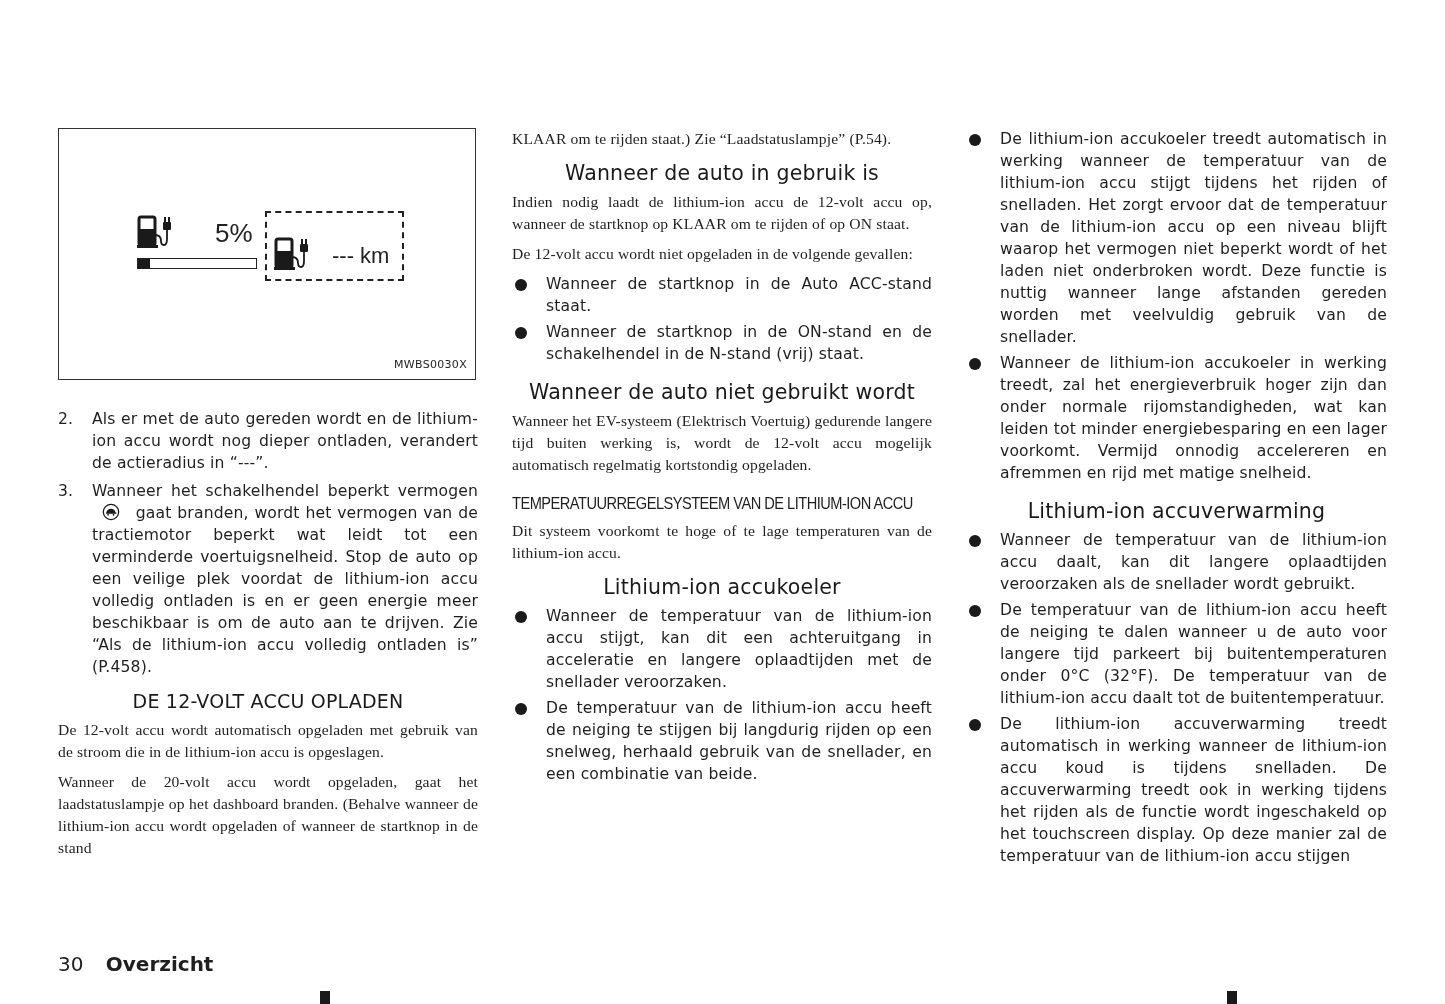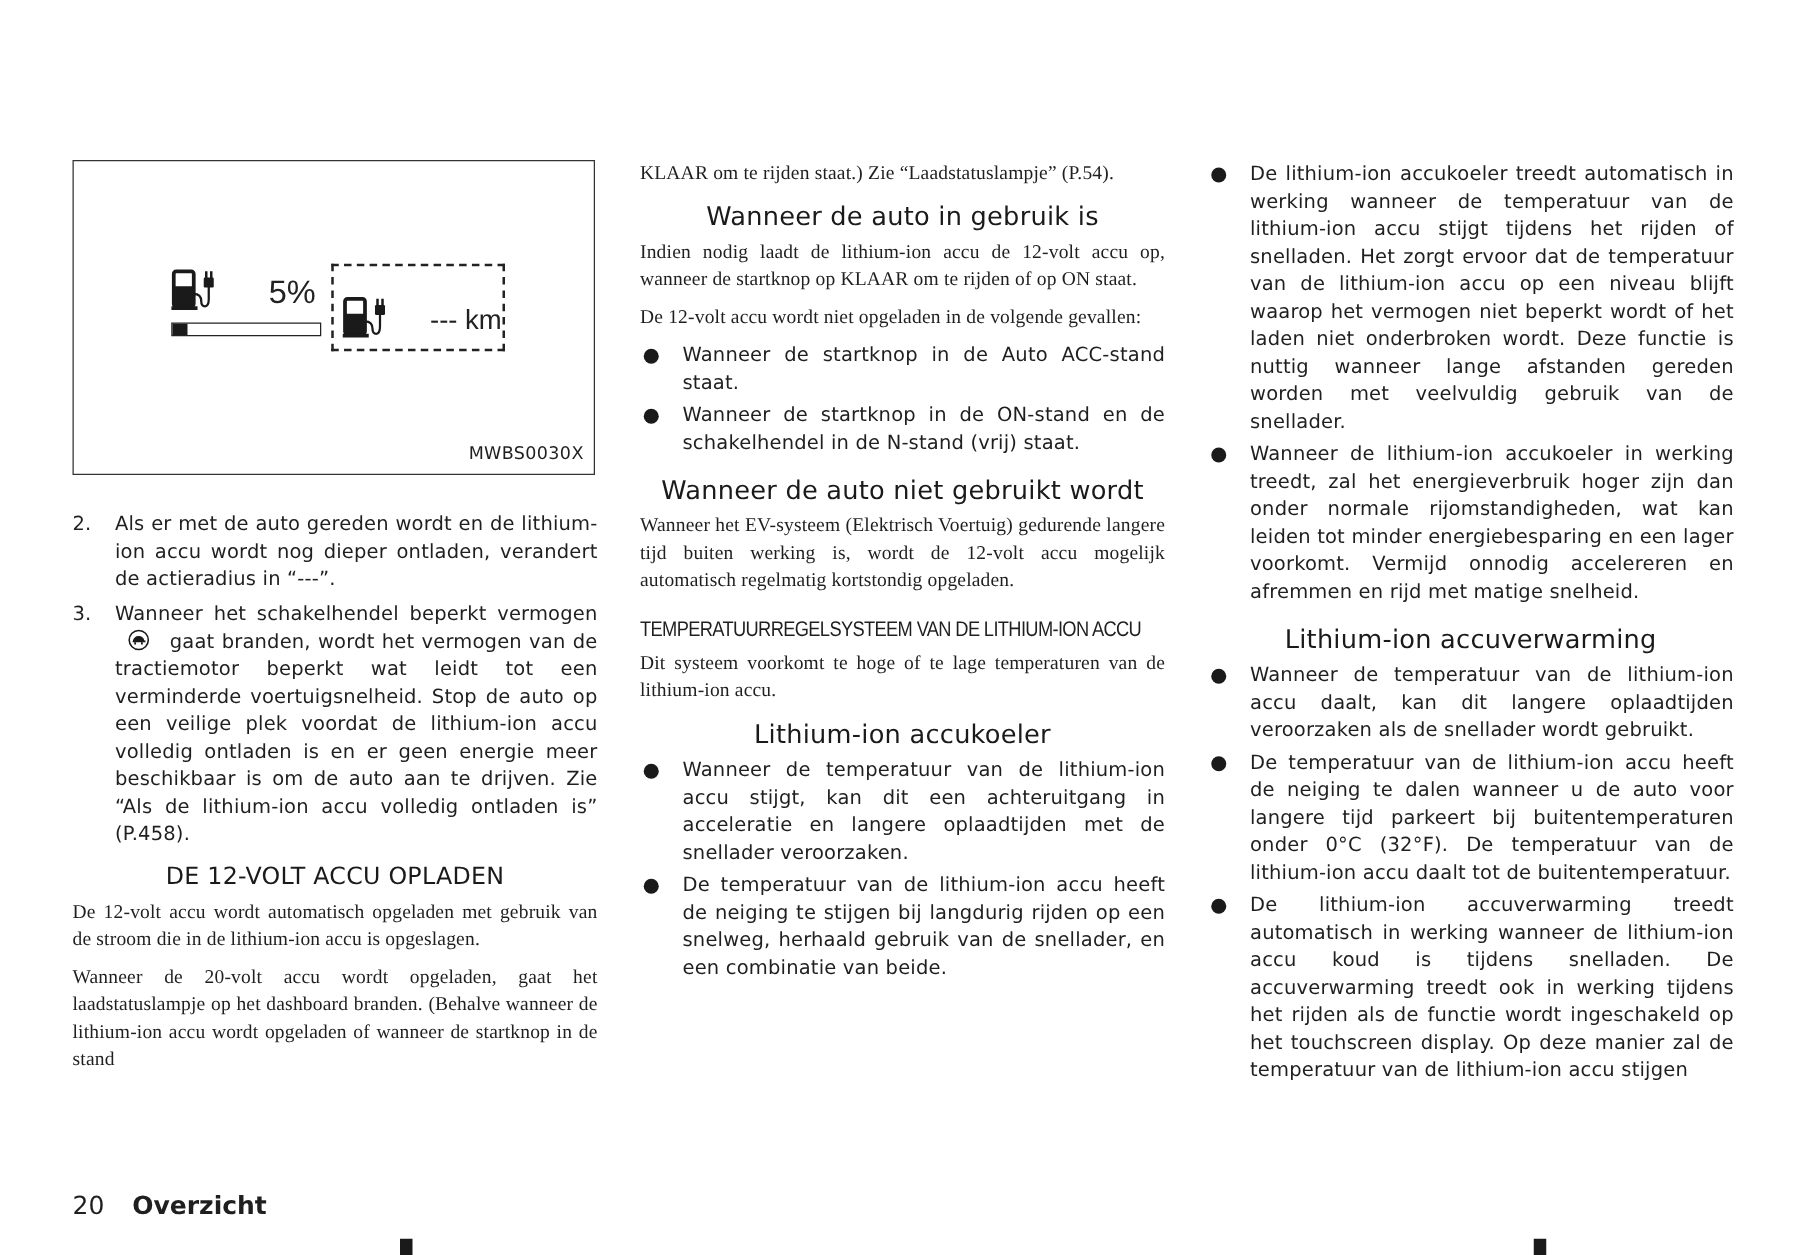--- a/index.html
+++ b/index.html
@@ -35,39 +35,39 @@
   }
   .num-item { position: relative; padding-left: 34px; margin-bottom: 6px; }
   .num-label { position: absolute; left: 0; top: 0; font-size: 15.6px; line-height: 22px; }
 
   
   .figure {
     position: relative; width: 418px; height: 252px; border: 1.5px solid #333;
     box-sizing: border-box; margin-bottom: 28px;
   }
   .fig-code {
-    position: absolute; right: 8px; bottom: 8px; font-size: 14px; letter-spacing: 0.3px;
+    position: absolute; right: 8px; bottom: 8px; font-size: 11px; letter-spacing: 0.3px;
   }
   .pump { position: absolute; }
   .pct {
     position: absolute; left: 156px; top: 89px; font-size: 26px;
     font-family: "Liberation Sans", sans-serif; color: #222;
   }
   .bar {
     position: absolute; left: 78px; top: 129px; width: 120px; height: 11px;
     border: 1.5px solid #222; box-sizing: border-box; background: #fff;
   }
   .bar-fill { height: 100%; background: #1a1a1a; }
   .dashbox {
     position: absolute; left: 206px; top: 82px; width: 139px; height: 70px;
     border: 2px dashed #222; box-sizing: border-box;
   }
   .km {
     position: absolute; left: 273px; top: 114px; font-size: 22px;
-    font-family: "Liberation Sans", sans-serif; color: #222; margin-left: 12px;
+    font-family: "Liberation Sans", sans-serif; color: #222;
   }
 
   .turtle-icon {
     display: inline-block; vertical-align: middle; width: 18px; height: 18px;
     margin: -4px 10px 0 10px;
   }
 
   .footer {
     position: absolute; left: 58px; top: 951px; font-size: 20px; line-height: 26px;
   }
@@ -187,17 +187,17 @@
         <p class="li-text">De temperatuur van de lithium-ion accu heeft de neiging te dalen wanneer u de auto voor langere tijd parkeert bij buitentemperaturen onder 0°C (32°F). De temperatuur van de lithium-ion accu daalt tot de buitentemperatuur.</p>
       </li>
     <li class="bullet-item">
         <span class="bullet-dot"></span>
         <p class="li-text">De lithium-ion accuverwarming treedt automatisch in werking wanneer de lithium-ion accu koud is tijdens snelladen. De accuverwarming treedt ook in werking tijdens het rijden als de functie wordt ingeschakeld op het touchscreen display. Op deze manier zal de temperatuur van de lithium-ion accu stijgen</p>
       </li>
   </ul>
 </div>
 
 <div class="footer">
-  <span class="pg">20</span>
+  <span class="pg">30</span>
   <span class="title">Overzicht</span>
 </div>
 <div class="crop-mark" style="left:320px"></div>
 <div class="crop-mark" style="left:1227px"></div>
 
 </body></html>

